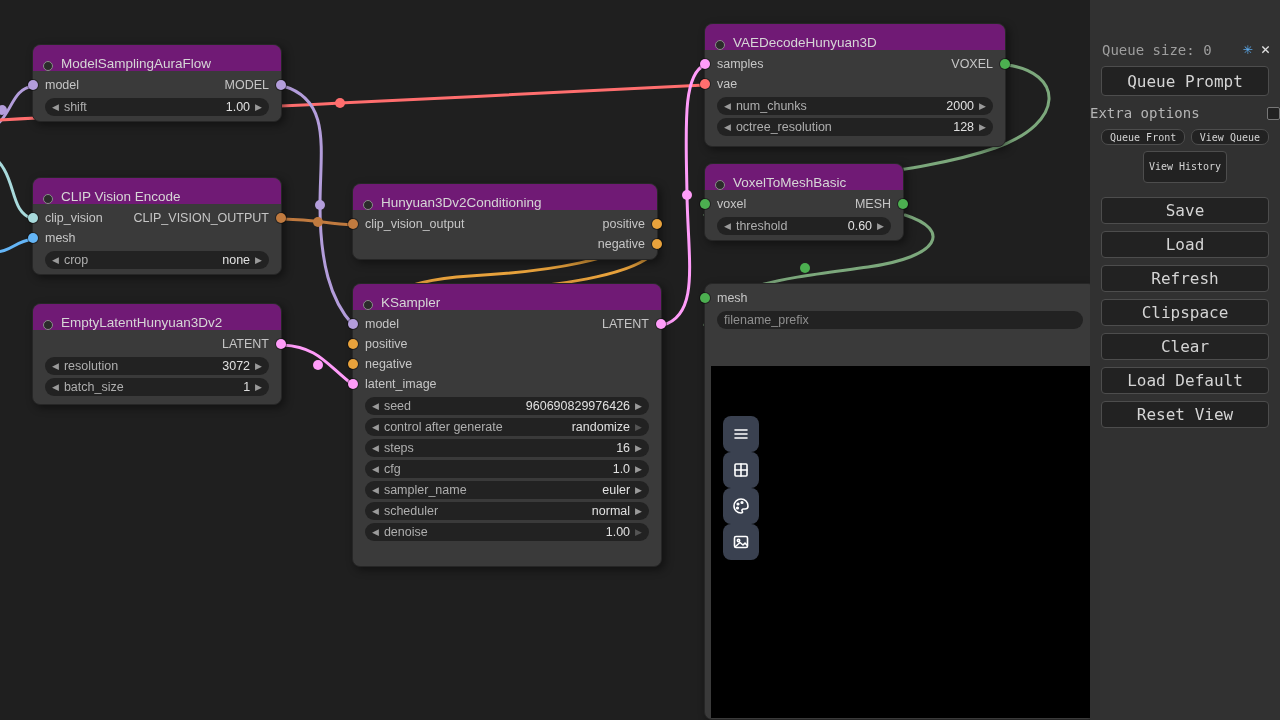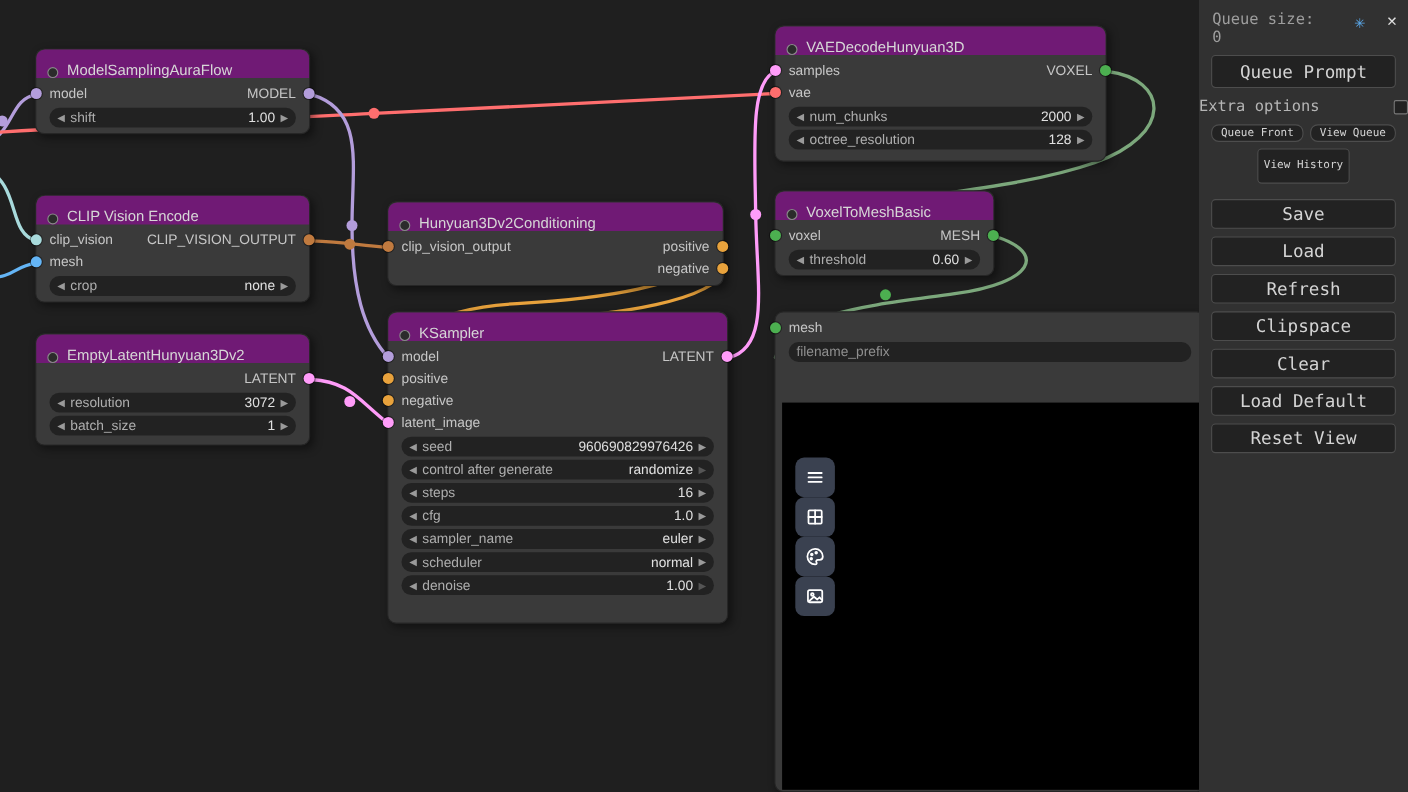--- a/index.html
+++ b/index.html
@@ -39,21 +39,21 @@
 
   
   .preview { position:absolute; left:6px; top:82px; width:380px; height:352px; background:#000; }
   .vtoolbar { position:absolute; left:12px; top:50px; display:flex; flex-direction:column; }
   .vbtn { width:36px; height:36px; background:#3a4150; border-radius:8px; display:flex; align-items:center; justify-content:center; }
   .vbtn svg { stroke:#fff; fill:none; stroke-width:1.6; stroke-linecap:round; stroke-linejoin:round; }
 
   
   .sidebar { position:absolute; right:0; top:0; width:190px; height:720px; background:#313131;
              z-index:10; font-family:"DejaVu Sans Mono", monospace; }
-  .sb-top { display:flex; align-items:flex-start; padding:10px 10px 0 12px; gap:20px; }
+  .sb-top { display:flex; align-items:flex-end; padding:10px 10px 0 12px; gap:8px;margin-top:29px; }
   .queue-size { color:#9e9e9e; font-size:14px; flex:1; }
   .gear { color:#5aa7e8; font-size:16px; }
   .close-x { color:#e0e0e0; font-size:15px; }
   .btn { background:#222; border:1px solid #4d4d4d; border-radius:4px; color:#d4d4d4;
          display:flex; align-items:center; justify-content:center; text-align:center; }
   .queue-prompt { margin:8px 11px 0 11px; height:30px; font-size:16px; }
   .extra-row { display:flex; align-items:center; justify-content:space-between; gap:8px; margin-top:9px; }
   .extra-lbl { color:#b5b5b5; font-size:14px; }
   .checkbox { width:13px; height:13px; border:1px solid #777; background:#222; border-radius:2px; }
   .small-row { display:flex; justify-content:space-between; margin:8px 11px 0 11px; }
@@ -264,21 +264,21 @@
       <span class="arr r"></span>
     </div>
     <div class="widget">
       <span class="arr l"></span>
       <span class="wlbl">octree_resolution</span>
       <span class="wval">128</span>
       <span class="arr r"></span>
     </div>
   </div>
 
-  <div class="node" style="left:704px; top:173px; width:200px; height:78px;">
+  <div class="node" style="left:704px; top:163px; width:200px; height:78px;">
     <div class="ntitle">
       <span class="tdot"></span>
       <span class="tlabel">VoxelToMeshBasic</span>
     </div>
     <div class="prow first">
       <span class="dot in c-voxel"></span>
       <span class="plabel">voxel</span>
       <span class="plabel out">MESH</span>
       <span class="dot out c-voxel"></span>
     </div>

